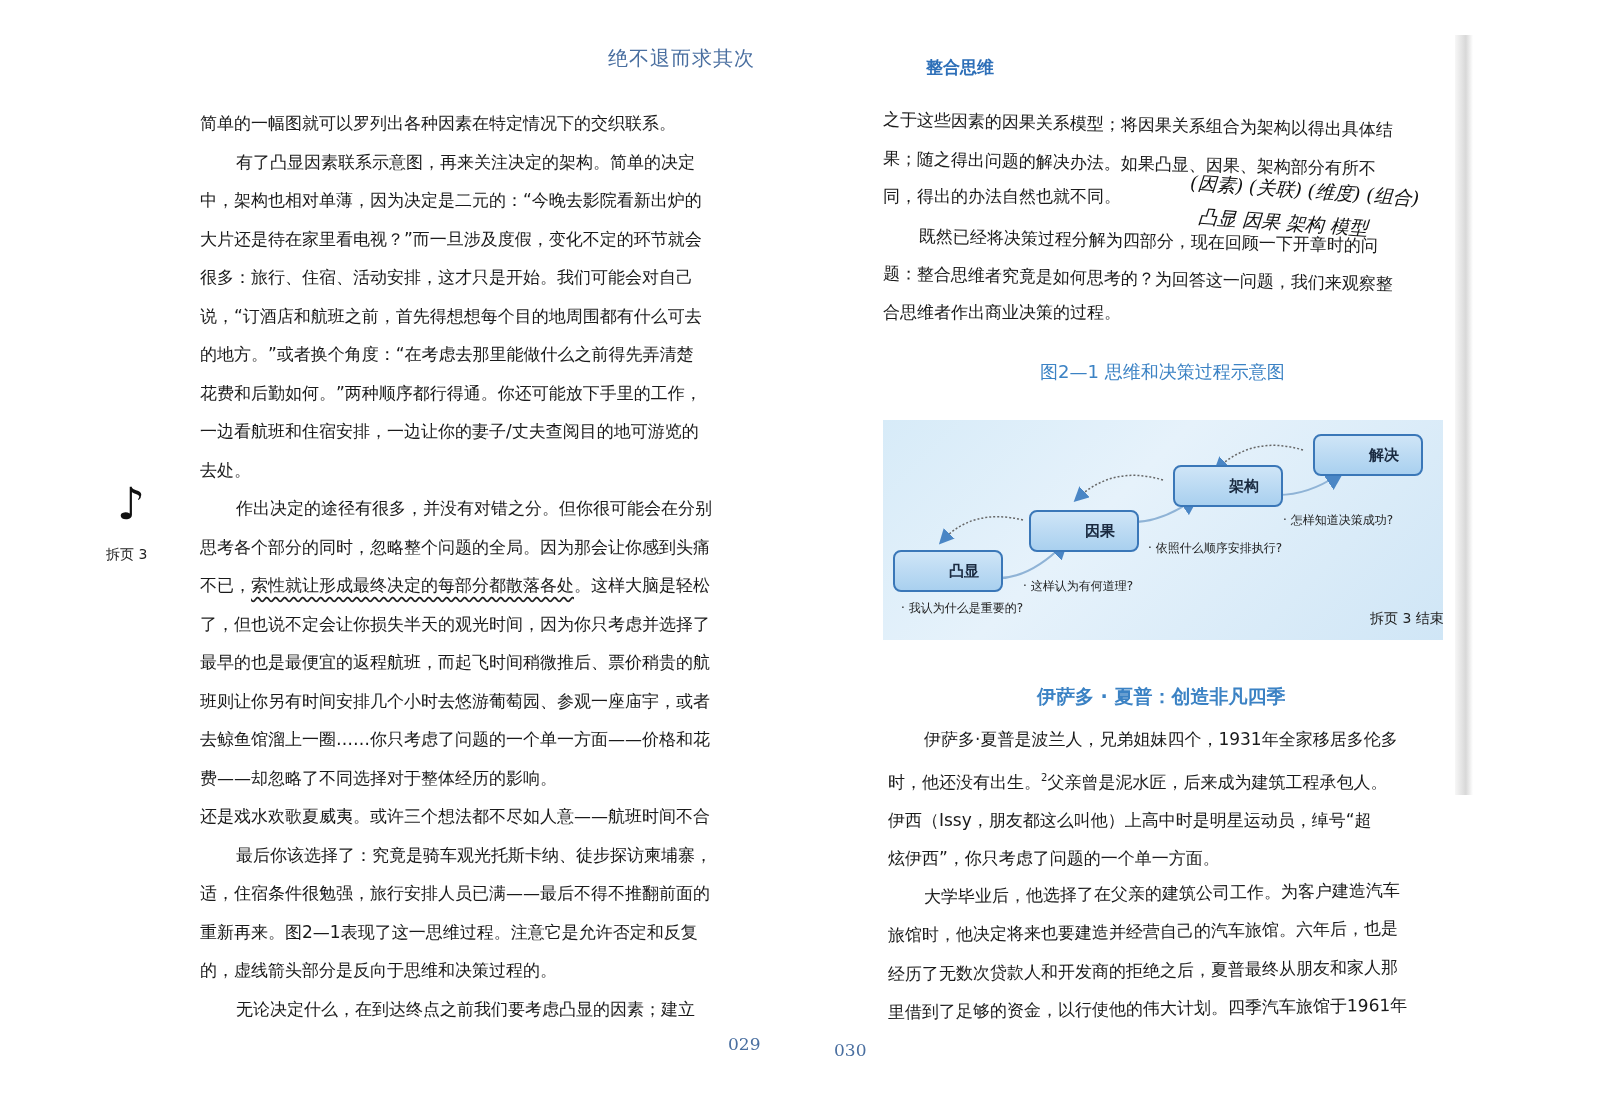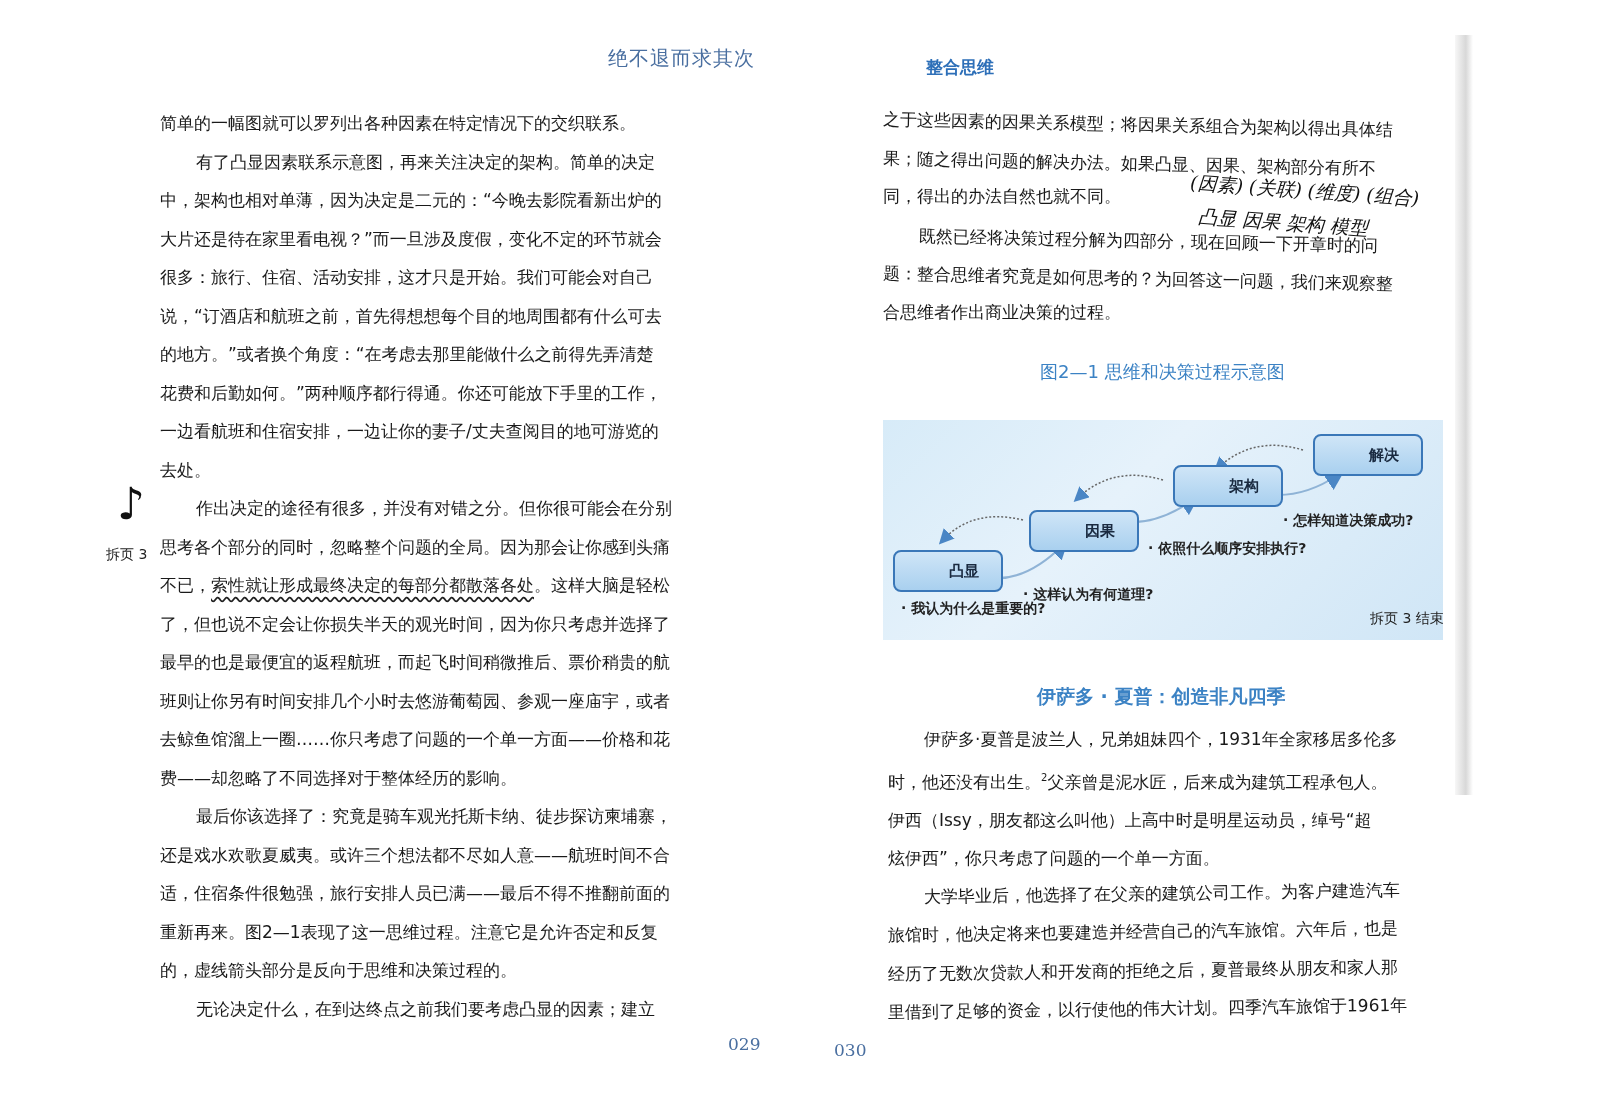--- a/index.html
+++ b/index.html
@@ -9,34 +9,34 @@
   }
   .page { position:absolute; top:0; height:1058px; }
   .left-page { left:0; width:790px; }
   .right-page { left:830px; width:630px; }
   .curl { position:absolute; left:1455px; top:35px; width:18px; height:760px;
     background:linear-gradient(to right,#f7f7f7,#d8d8d8 60%,#ffffff); }
   .header-left { position:absolute; left:608px; top:45px; font-size:20px; color:#4a6fa0; letter-spacing:1px; }
   .header-right { position:absolute; left:878px; top:56px; font-size:17px; font-weight:bold; color:#2d6fb8;margin-left:48px; }
   .para { position:absolute; font-size:17px; line-height:38.5px; color:#1a1a1a; }
   .left-text { left:160px; top:104px; width:580px; }
-  .line { display:block; white-space:nowrap; }
+  .line { display:block; white-space:nowrap;margin-left:40px; }
   .indent { padding-left:36px; }
   .underlined { text-decoration:underline wavy #222; text-underline-offset:5px; }
   .margin-note { position:absolute; left:106px; top:546px; font-size:14px; color:#222; }
   .music-note { position:absolute; left:117px; top:482px; font-size:44px; color:#111; line-height:1; }
   .right-text { left:883px; top:100px; width:560px; }
   .r-line { display:block; white-space:nowrap; }
   .fig-title { position:absolute; left:1040px; top:360px; font-size:18px; color:#3b82c4; }
   .figure { position:absolute; left:883px; top:420px; width:560px; height:220px;
     background:linear-gradient(135deg,#d7ebf8 0%,#e6f2fb 40%,#d0e6f6 100%); }
   .node { position:absolute; width:74px; height:38px; border:2px solid #3a77b8; border-radius:8px;
     background:linear-gradient(#cfe5f7,#a9d0ef); font-size:15px; font-weight:bold; color:#1a2a40;
     display:flex; align-items:center; justify-content:center;padding-left:32px; }
-  .q { position:absolute; font-size:14px; font-weight:bold; color:#222; white-space:nowrap; }
+  .q { position:absolute; font-size:12px; font-weight:normal; color:#222; white-space:nowrap; }
   .fig-end { position:absolute; left:1370px; top:610px; font-size:14px; color:#222; }
   .section-title { position:absolute; left:1037px; top:684px; font-size:19px; color:#3b82c4; font-weight:bold; }
   .bio-text { left:888px; top:720px; width:555px; }
   .handwriting { position:absolute; font-family:"DejaVu Serif", serif; font-style:italic; color:#111; font-size:19px; white-space:nowrap; }
   .page-num { position:absolute; font-size:17px; color:#4a6fa0; font-family:"DejaVu Serif", serif; }
   sup { font-size:10px; }
 </style>
 </head>
 <body>
 
@@ -57,22 +57,22 @@
     <span class="line">一边看航班和住宿安排，一边让你的妻子/丈夫查阅目的地可游览的</span>
     <span class="line">去处。</span>
     <span class="line indent">作出决定的途径有很多，并没有对错之分。但你很可能会在分别</span>
     <span class="line">思考各个部分的同时，忽略整个问题的全局。因为那会让你感到头痛</span>
     <span class="line"><span>不已，</span><span class="underlined">索性就让形成最终决定的每部分都散落各处</span><span>。这样大脑是轻松</span></span>
     <span class="line">了，但也说不定会让你损失半天的观光时间，因为你只考虑并选择了</span>
     <span class="line">最早的也是最便宜的返程航班，而起飞时间稍微推后、票价稍贵的航</span>
     <span class="line">班则让你另有时间安排几个小时去悠游葡萄园、参观一座庙宇，或者</span>
     <span class="line">去鲸鱼馆溜上一圈……你只考虑了问题的一个单一方面——价格和花</span>
     <span class="line">费——却忽略了不同选择对于整体经历的影响。</span>
+    <span class="line">还是戏水欢歌夏威夷。或许三个想法都不尽如人意——航班时间不合</span>
     <span class="line indent">最后你该选择了：究竟是骑车观光托斯卡纳、徒步探访柬埔寨，</span>
-    <span class="line">还是戏水欢歌夏威夷。或许三个想法都不尽如人意——航班时间不合</span>
     <span class="line">适，住宿条件很勉强，旅行安排人员已满——最后不得不推翻前面的</span>
     <span class="line">重新再来。图2—1表现了这一思维过程。注意它是允许否定和反复</span>
     <span class="line">的，虚线箭头部分是反向于思维和决策过程的。</span>
     <span class="line indent">无论决定什么，在到达终点之前我们要考虑凸显的因素；建立</span>
   </div>
 
   <div class="page-num" style="left:728px; top:1034px;">029</div>
 </div>
 
 <div class="page right-page"></div>
@@ -108,21 +108,21 @@
 
     <path d="M420,30 Q370,15 335,48" stroke="#666" stroke-width="1.5" stroke-dasharray="2,2" fill="none" marker-end="url(#ah)"></path>
     <path d="M280,60 Q230,45 195,78" stroke="#666" stroke-width="1.5" stroke-dasharray="2,2" fill="none" marker-end="url(#ah)"></path>
     <path d="M140,100 Q90,88 60,120" stroke="#666" stroke-width="1.5" stroke-dasharray="2,2" fill="none" marker-end="url(#ah)"></path>
   </svg>
   <div class="node" style="left:10px; top:130px;">凸显</div>
   <div class="node" style="left:146px; top:90px;">因果</div>
   <div class="node" style="left:290px; top:45px;">架构</div>
   <div class="node" style="left:430px; top:14px;">解决</div>
   <div class="q" style="left:18px; top:180px;">· 我认为什么是重要的?</div>
-  <div class="q" style="left:140px; top:158px;margin-top:8px;">· 这样认为有何道理?</div>
+  <div class="q" style="left:140px; top:158px;">· 这样认为有何道理?</div>
   <div class="q" style="left:265px; top:120px;">· 依照什么顺序安排执行?</div>
   <div class="q" style="left:400px; top:92px;">· 怎样知道决策成功?</div>
 </div>
 
 <div class="fig-end">拆页 3 结束</div>
 
 <div class="section-title">伊萨多 · 夏普：创造非凡四季</div>
 
 <div class="para bio-text">
   <span class="r-line indent">伊萨多·夏普是波兰人，兄弟姐妹四个，1931年全家移居多伦多</span>

